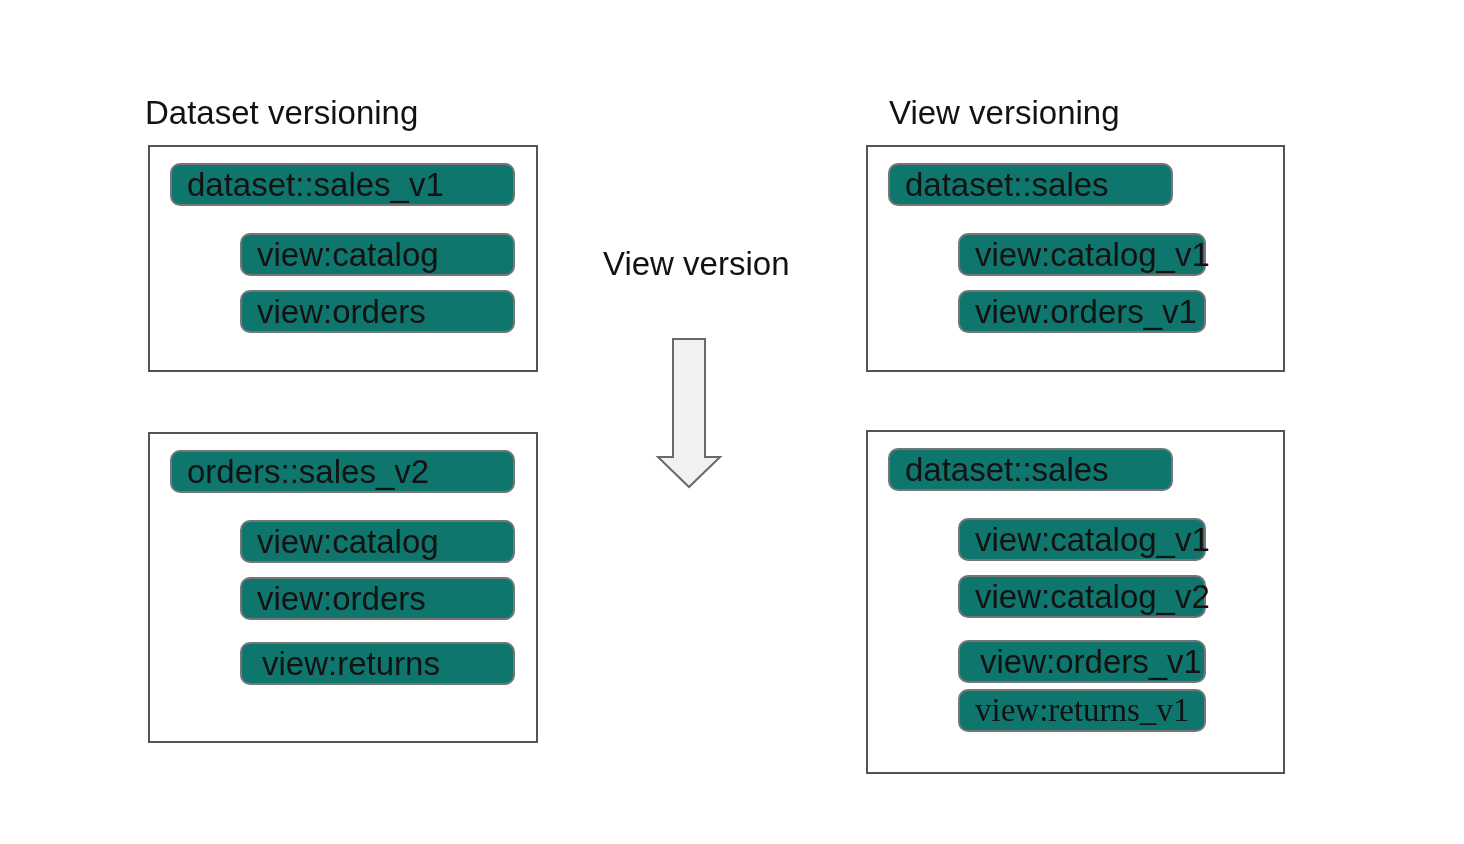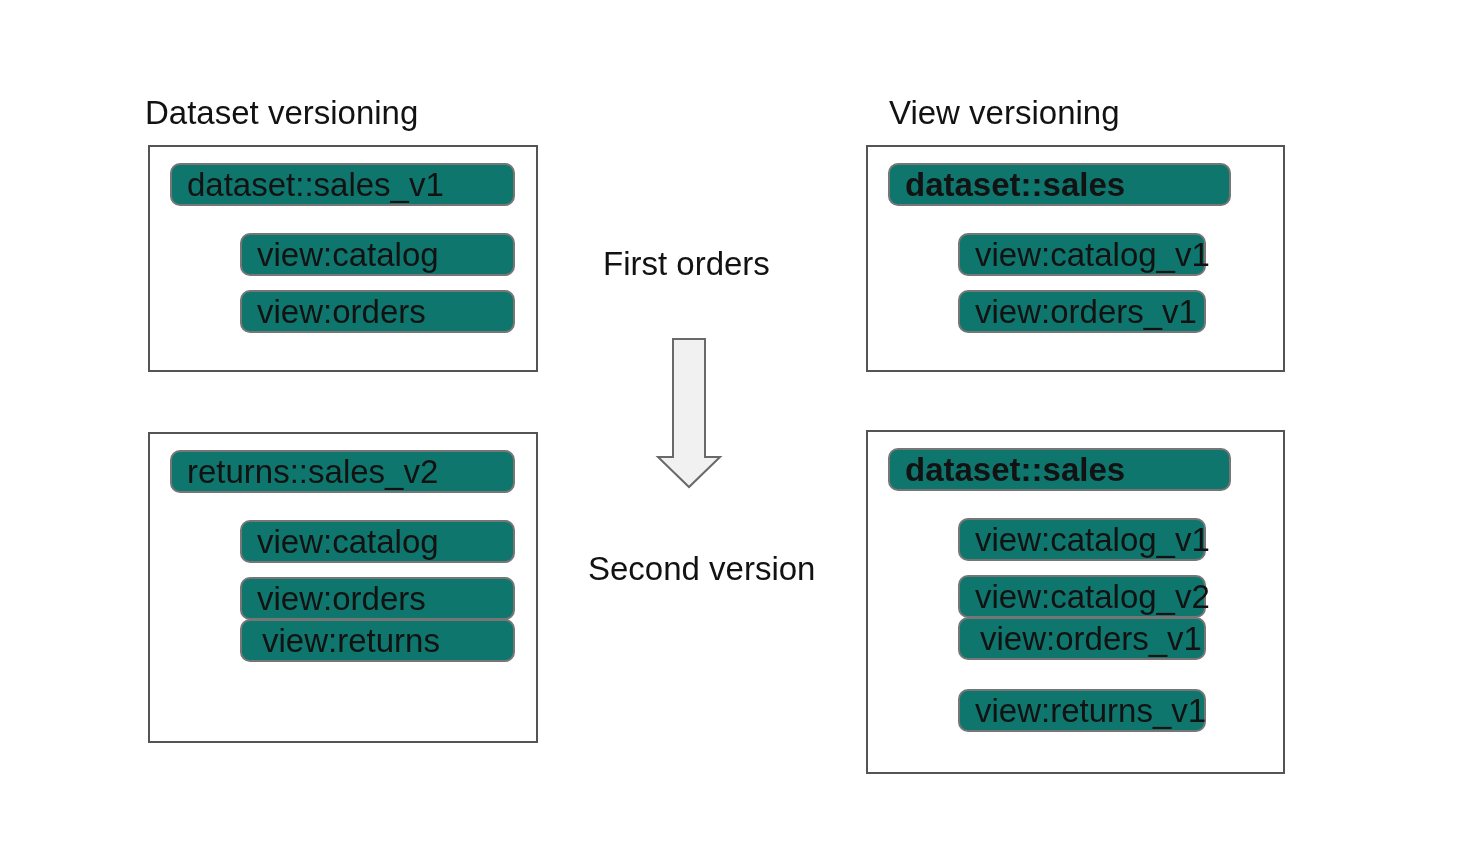--- a/index.html
+++ b/index.html
@@ -44,25 +44,25 @@
     align-items: center;
     padding-left: 15px;
     font-size: 33px;
     white-space: nowrap;
     color: #121212;
   }
   .pill.dataset { left: 20px; top: 16px; }
   .pill.view    { left: 90px; }
   .row-1 { top: 86px; }
   .row-2 { top: 143px; }
-  .row-3 { top: 185px; padding-left: 20px; }
-  .row-4 { top: 257px; }
+  .row-3 { top: 208px; padding-left: 20px; }
+  .row-4 { top: 257px; font-family: Liberation Serif, serif; }
   .panel-left  .dataset { width: 345px; }
   .panel-left  .view    { width: 275px; }
-  .panel-right .dataset { width: 343px; font-weight: bold; }
+  .panel-right .dataset { width: 285px; }
   .panel-right .view    { width: 248px; }
 
   .center-label {
     position: absolute;
     font-size: 33px;
     line-height: 1;
     white-space: nowrap;
     color: #121212;
   }
   #first-label  { left: 603px; top: 247px; }
@@ -89,33 +89,32 @@
 
   <div class="title" id="t-right">View versioning</div>
 
   <div class="panel panel-left" id="p-tl">
     <div class="pill dataset">dataset::sales_v1</div>
     <div class="pill view row-1">view:catalog</div>
     <div class="pill view row-2">view:orders</div>
   </div>
 
   <div class="panel panel-left" id="p-bl">
-    <div class="pill dataset">returns::sales_v2</div>
+    <div class="pill dataset">orders::sales_v2</div>
     <div class="pill view row-1">view:catalog</div>
     <div class="pill view row-2">view:orders</div>
     <div class="pill view row-3">view:returns</div>
   </div>
 
-  <div class="center-label" id="first-label">First orders</div>
+  <div class="center-label" id="first-label">View version</div>
 
   <svg id="arrow" width="80" height="160" viewBox="0 0 80 160">
     <polygon points="23,6 55,6 55,124 70,124 39,154 8,124 23,124"></polygon>
   </svg>
 
-  <div class="center-label" id="second-label">Second version</div>
 
   <div class="panel panel-right" id="p-tr">
     <div class="pill dataset">dataset::sales</div>
     <div class="pill view row-1">view:catalog_v1</div>
     <div class="pill view row-2">view:orders_v1</div>
   </div>
 
   <div class="panel panel-right" id="p-br">
     <div class="pill dataset">dataset::sales</div>
     <div class="pill view row-1">view:catalog_v1</div>

